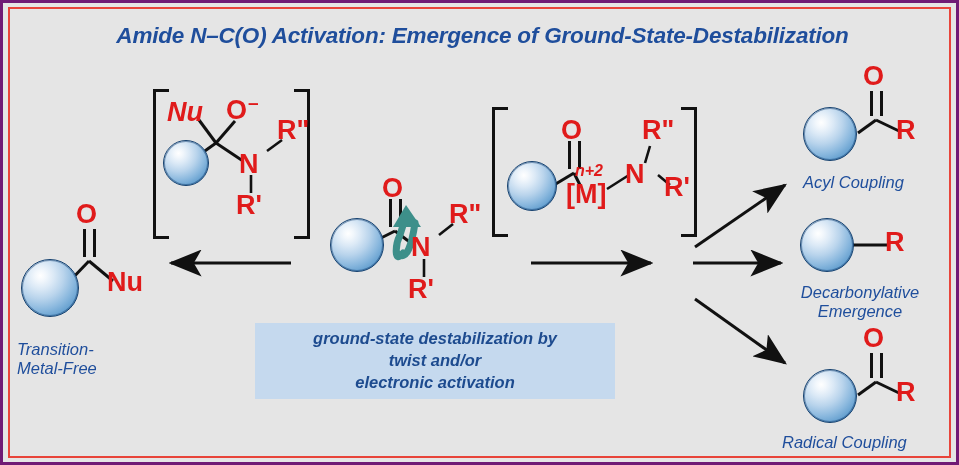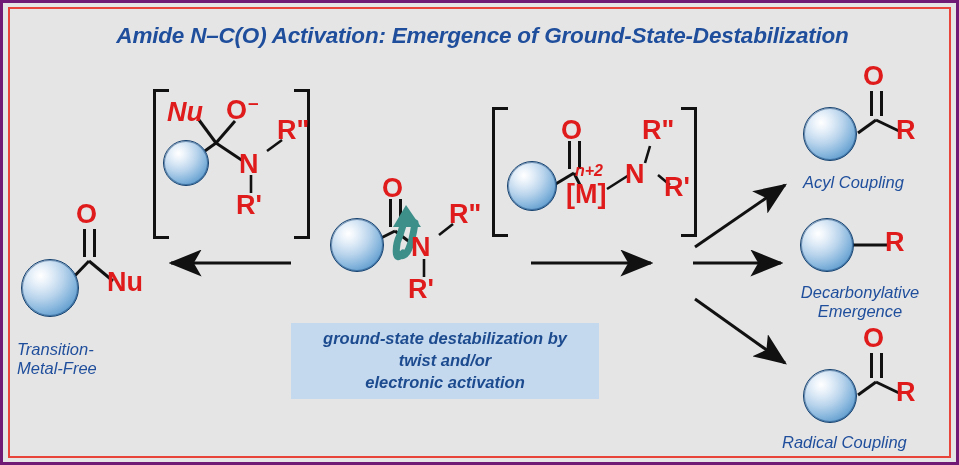--- a/index.html
+++ b/index.html
@@ -115,27 +115,26 @@
     line-height: 1.18;
     white-space: nowrap;
   }
   .blue-label.center { text-align: center; }
 
   
   #caption-box {
     position: absolute;
     left: 252px;
     top: 320px;
-    width: 308px;
+    width: 360px;
     height: 76px;
     background: #c5d9ee;
     display: flex;
     align-items: center;
     justify-content: center;
-    margin-left: 36px;
   }
   #caption-text {
     color: #1d4b8f;
     font-family: "Liberation Sans", sans-serif;
     font-weight: bold;
     font-style: italic;
     font-size: 16.5px;
     line-height: 1.32;
     text-align: center;
     white-space: pre-line;

